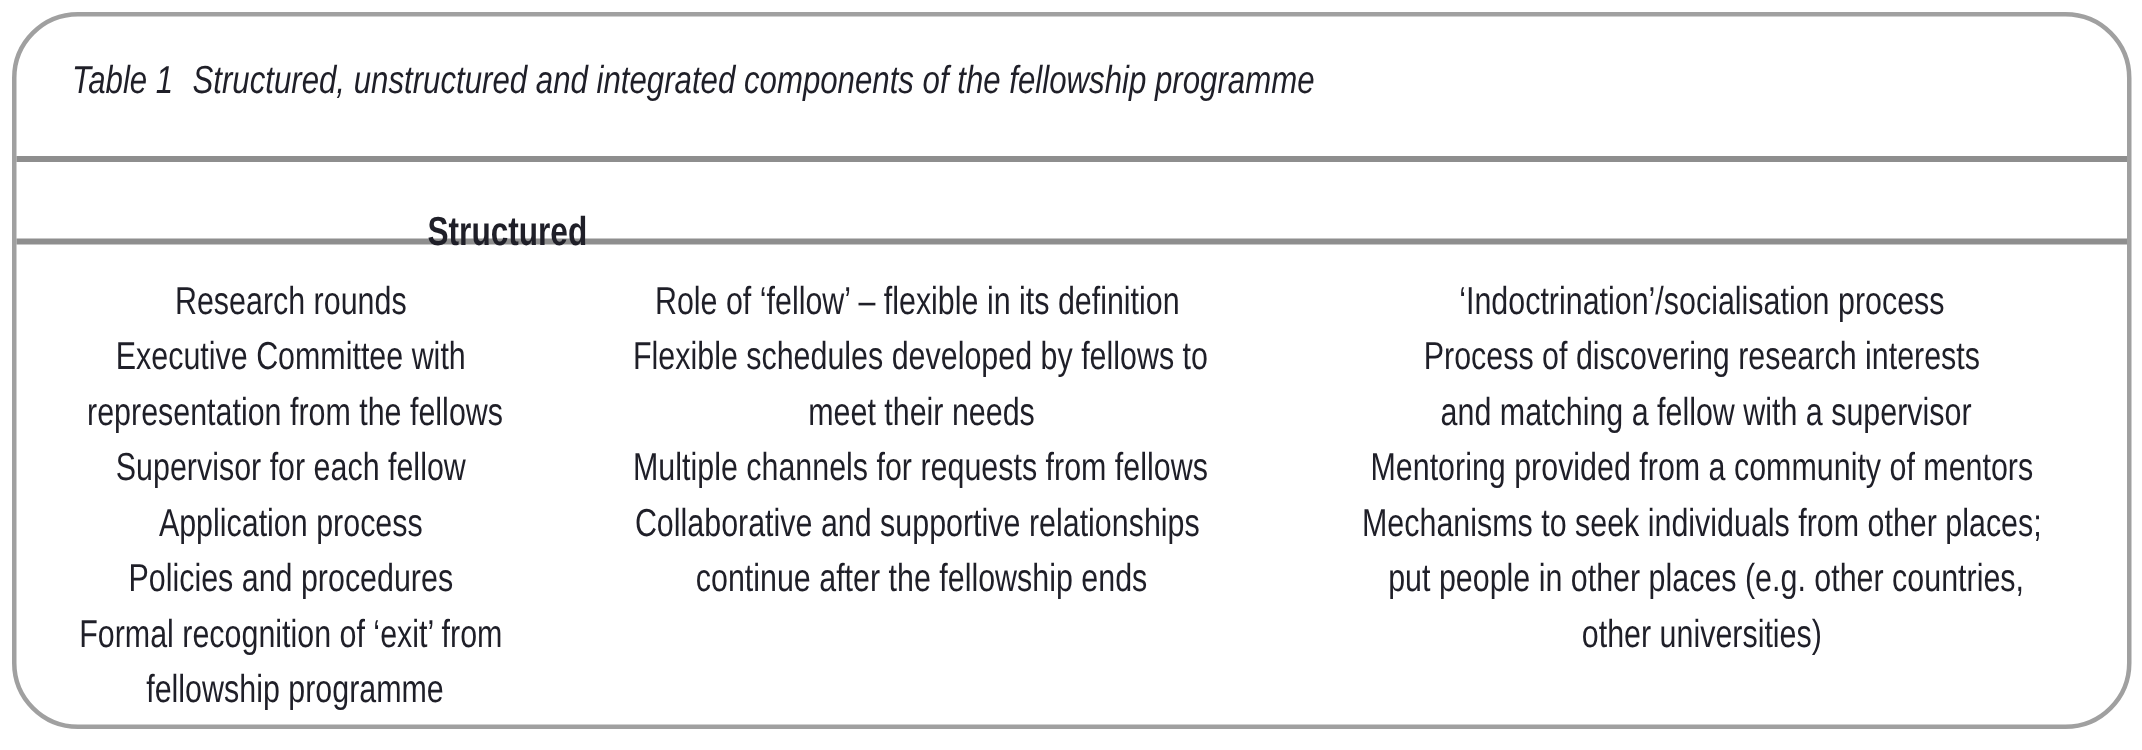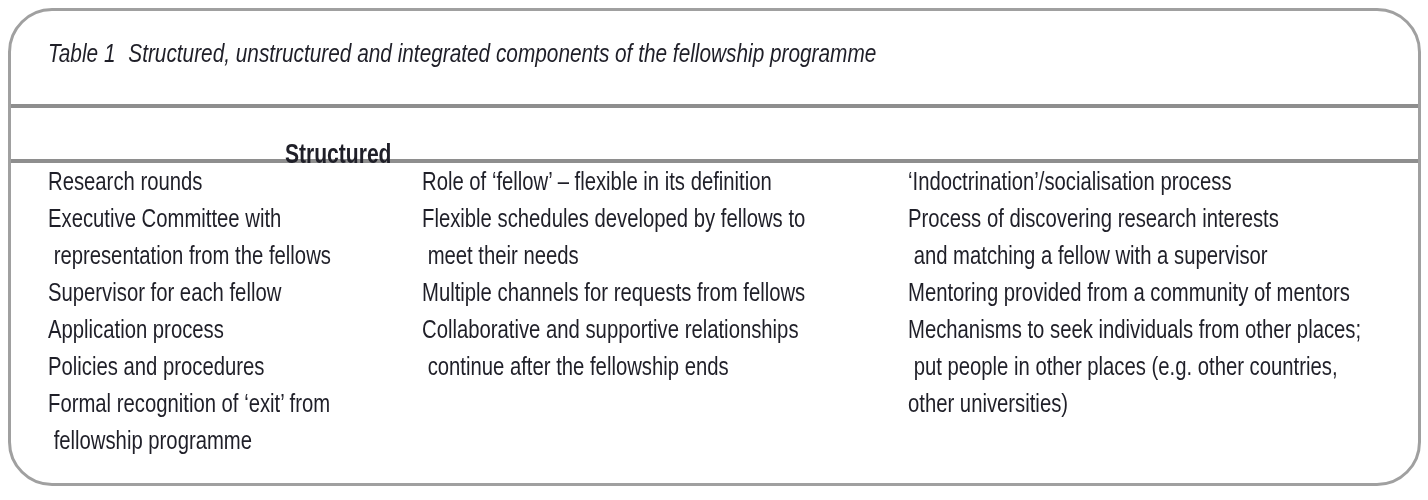--- a/index.html
+++ b/index.html
@@ -61,20 +61,22 @@
   }
   .col-header .squeeze-h{
     display:inline-block;
     transform:scaleX(0.78);
     transform-origin:0 50%;
   }
   .body-row{
     display:grid;
     grid-template-columns:374px 486px 1fr;
     padding-left:37px;
+    padding-top:19px;
+    text-align:center;
   }
   .squeeze{
     transform:scaleX(0.78);
     transform-origin:0 0;
   }
   .cell-line{
     height:37px;
     line-height:37px;
     font-size:26px;
     white-space:pre;

